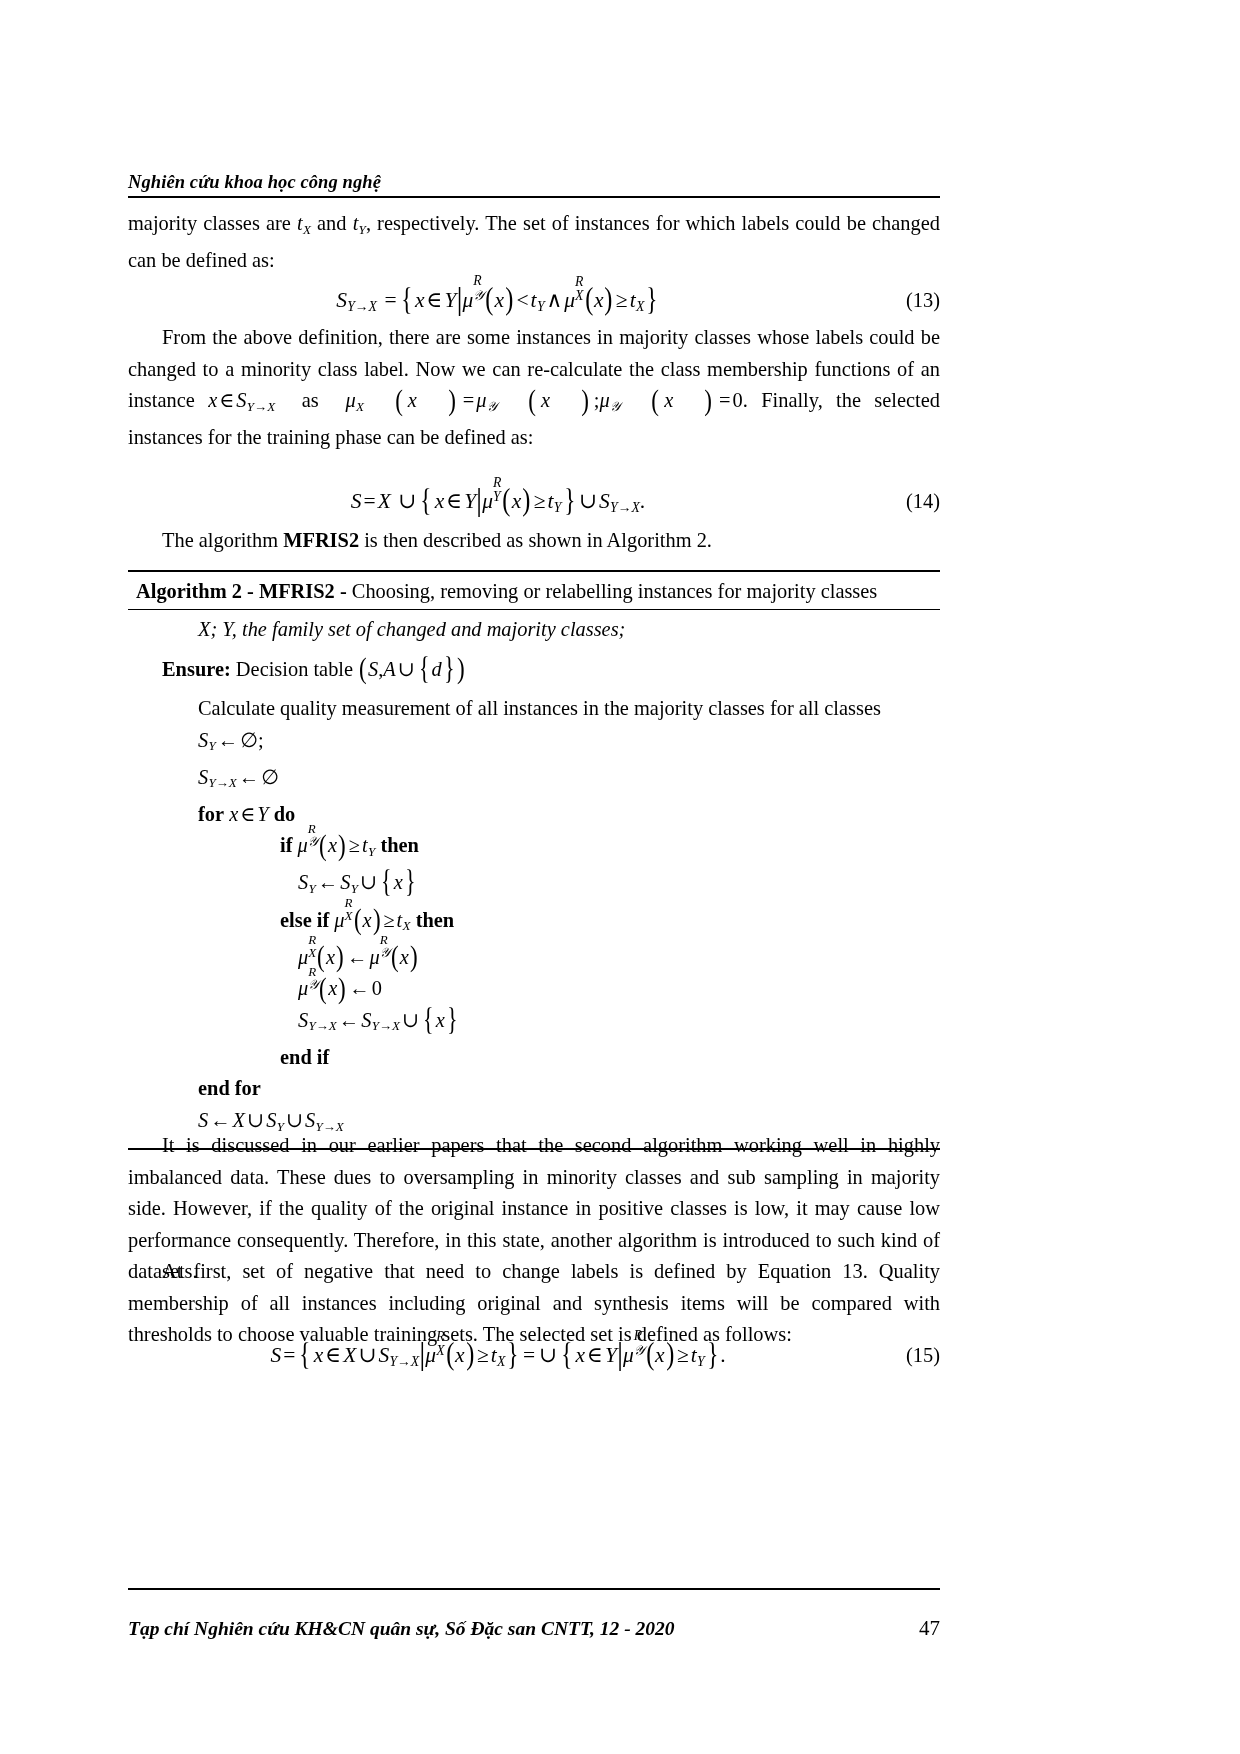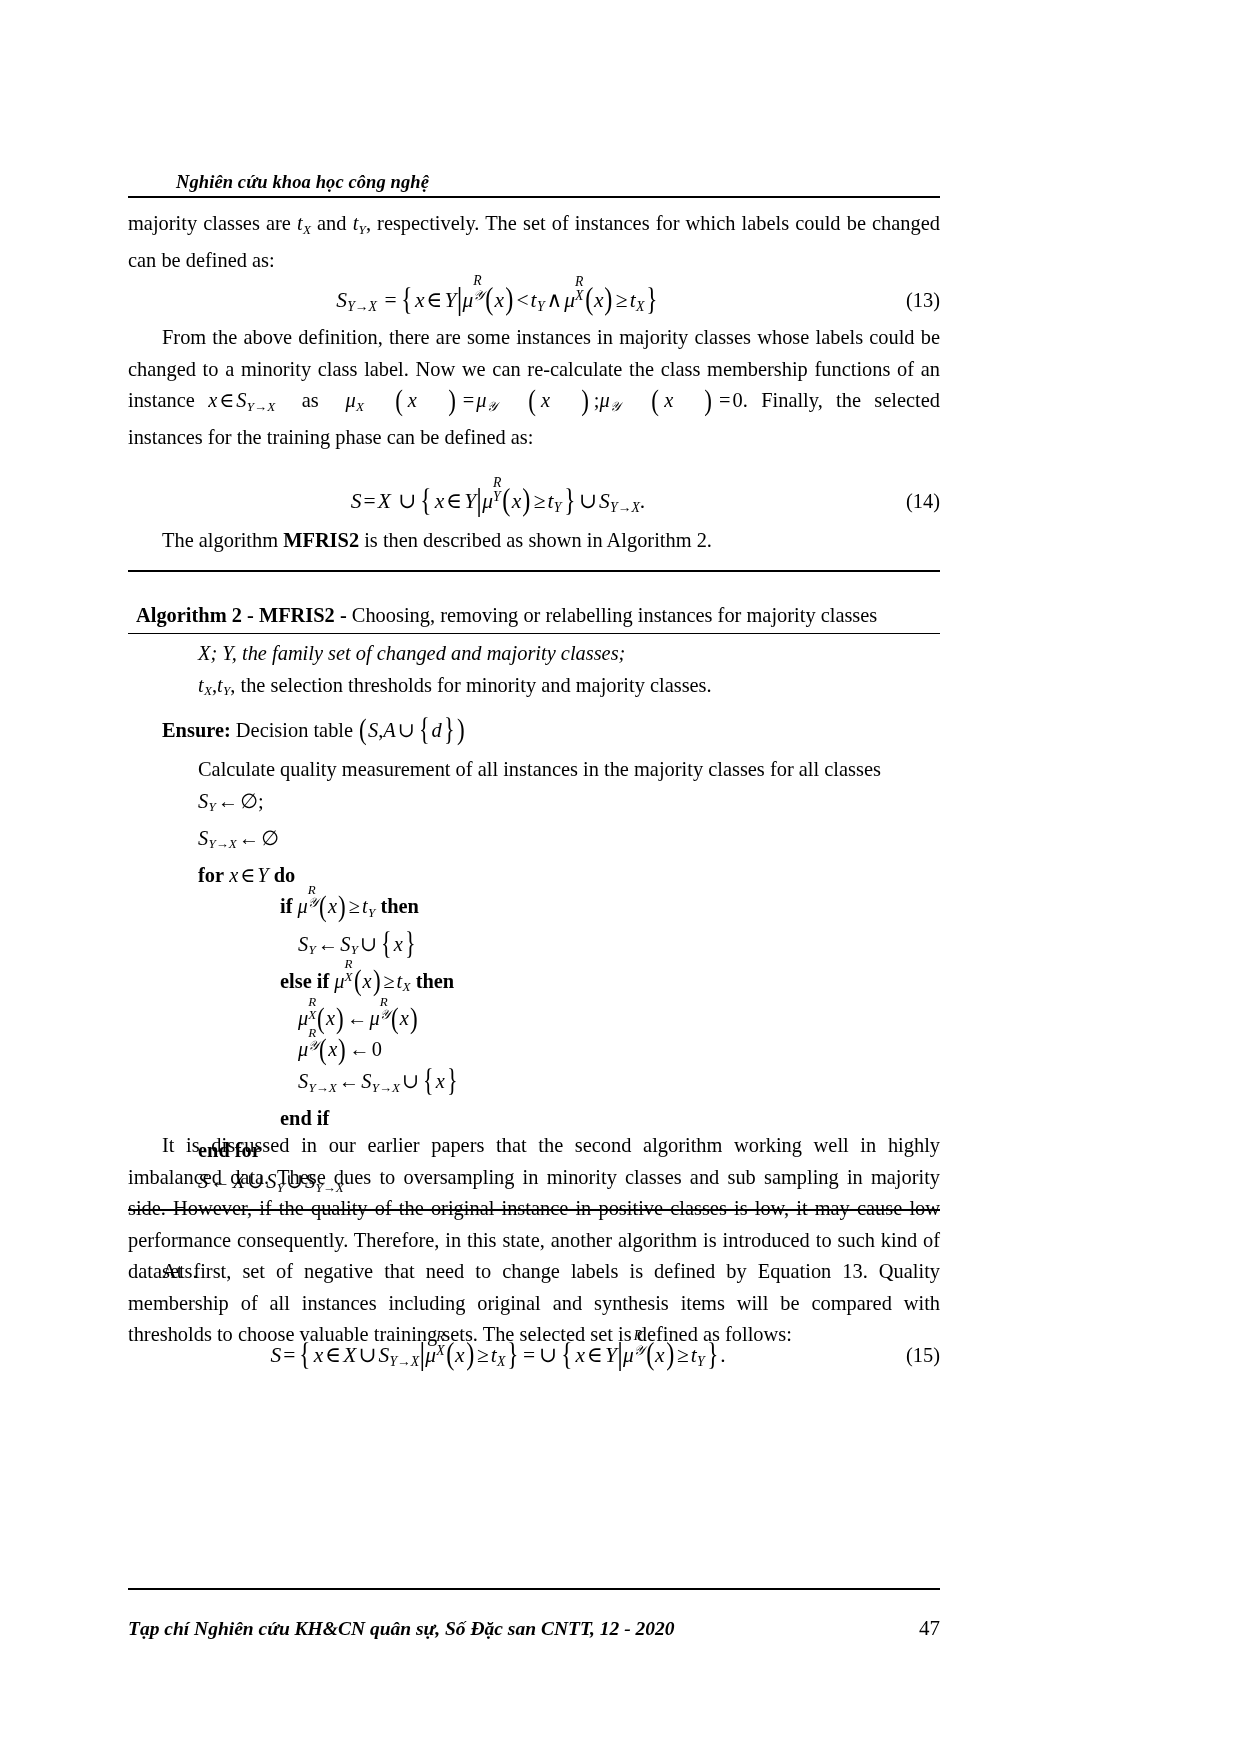--- a/index.html
+++ b/index.html
@@ -29,21 +29,20 @@
     top: 172px;
     left: 0;
     width: 812px;
   }
   .runhead .rh-text {
     font-style: italic;
     font-weight: bold;
     font-size: 18.5px;
     letter-spacing: .1px;
     line-height: 1.15;
-    margin-left: 48px;
   }
   .runhead .rule-thick {
     border-top: 2.2px solid #000;
     margin-top: 3px;
   }
 
   
   .body-block {
     position: absolute;
     left: 0;
@@ -140,21 +139,20 @@
     width: 812px;
   }
   .algo .rule-top { border-top: 2.2px solid #000; }
   .algo .rule-mid { border-top: 1.3px solid #000; }
   .algo .rule-bot { border-top: 2.2px solid #000; }
   .algo-title {
     font-size: 20.4px;
     line-height: 31px;
     text-align: justify;
     padding: 4px 0 2px 8px;
-    margin-top: 24px;
   }
   .algo-title b { font-weight: bold; }
   .algo-lines {
     font-size: 20.4px;
     line-height: 31.5px;
     padding: 4px 0 6px 0;
   }
   .algo-lines .ln { white-space: nowrap; }
   .algo-lines .wrapln { white-space: normal; text-align: justify; }
   .kw { font-weight: bold; font-style: normal; }
@@ -231,23 +229,20 @@
 
     <div class="rule-mid"></div>
 
     <div class="algo-lines">
 
 
       <div class="ln" style="padding-left:70px;">
         <span class="math">X; Y, the family set of changed and majority classes;</span>
       </div>
 
-      <div class="ln" style="padding-left:70px;">
-        <span class="math">t<span class="sub">X</span><span class="opn">,</span>t<span class="sub">Y</span><span class="opn">,</span></span><span> the selection thresholds for minority and majority classes.</span>
-      </div>
 
       <div class="ln" style="padding-left:34px; padding-top:8px;">
         <span class="kw">Ensure:</span><span>&nbsp;</span><span>Decision table </span><span class="math"><span class="paren-big">(</span>S<span class="opn">,</span>A<span class="op">∪</span><span class="brace">{</span>d<span class="brace">}</span><span class="paren-big">)</span></span>
       </div>
 
       <div class="wrapln" style="padding-left:70px; padding-top:8px;">
         <span>Calculate quality measurement of all instances in the majority classes for all classes</span>
       </div>
 
       <div class="ln" style="padding-left:70px;">

